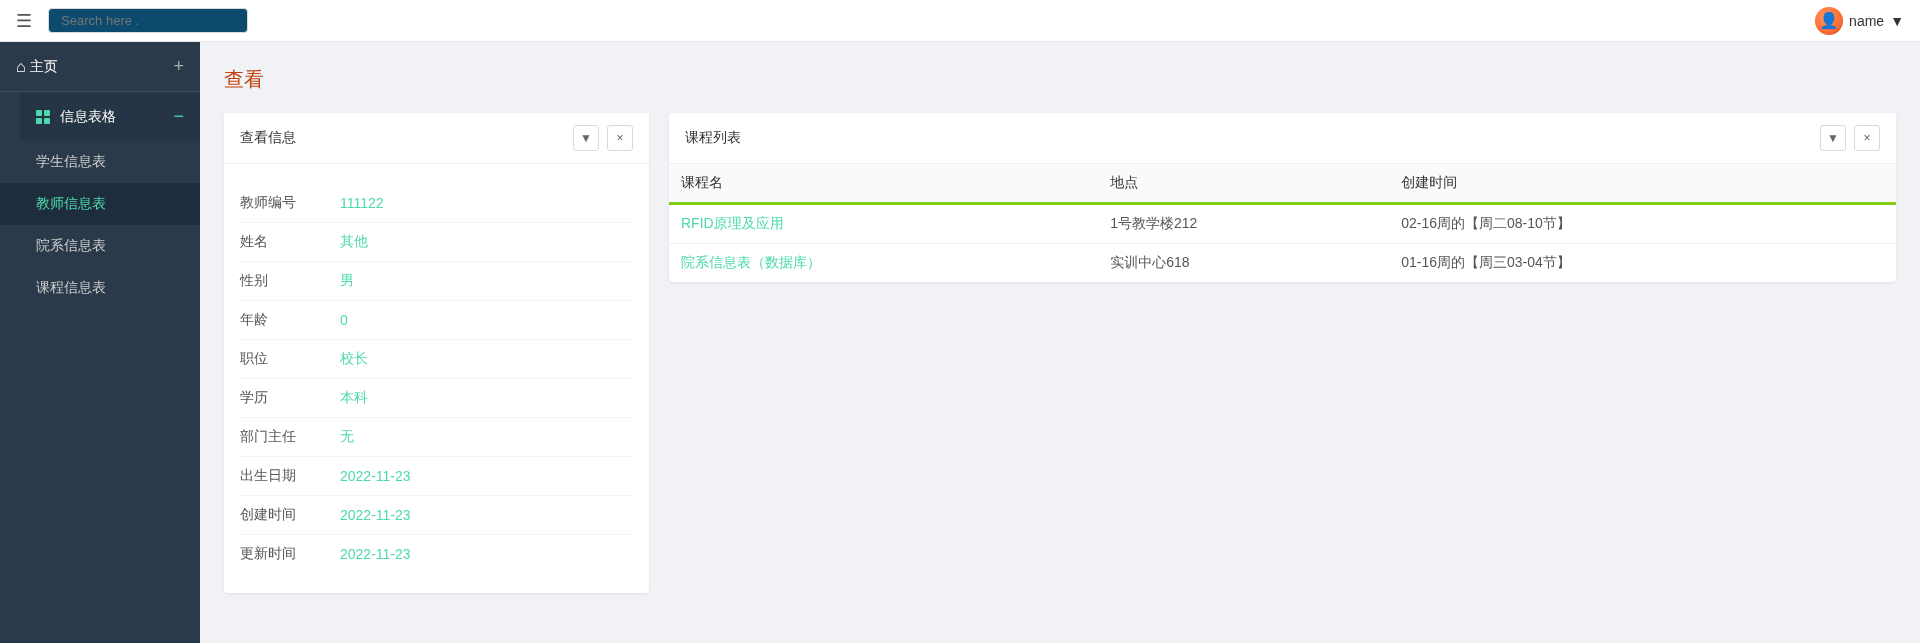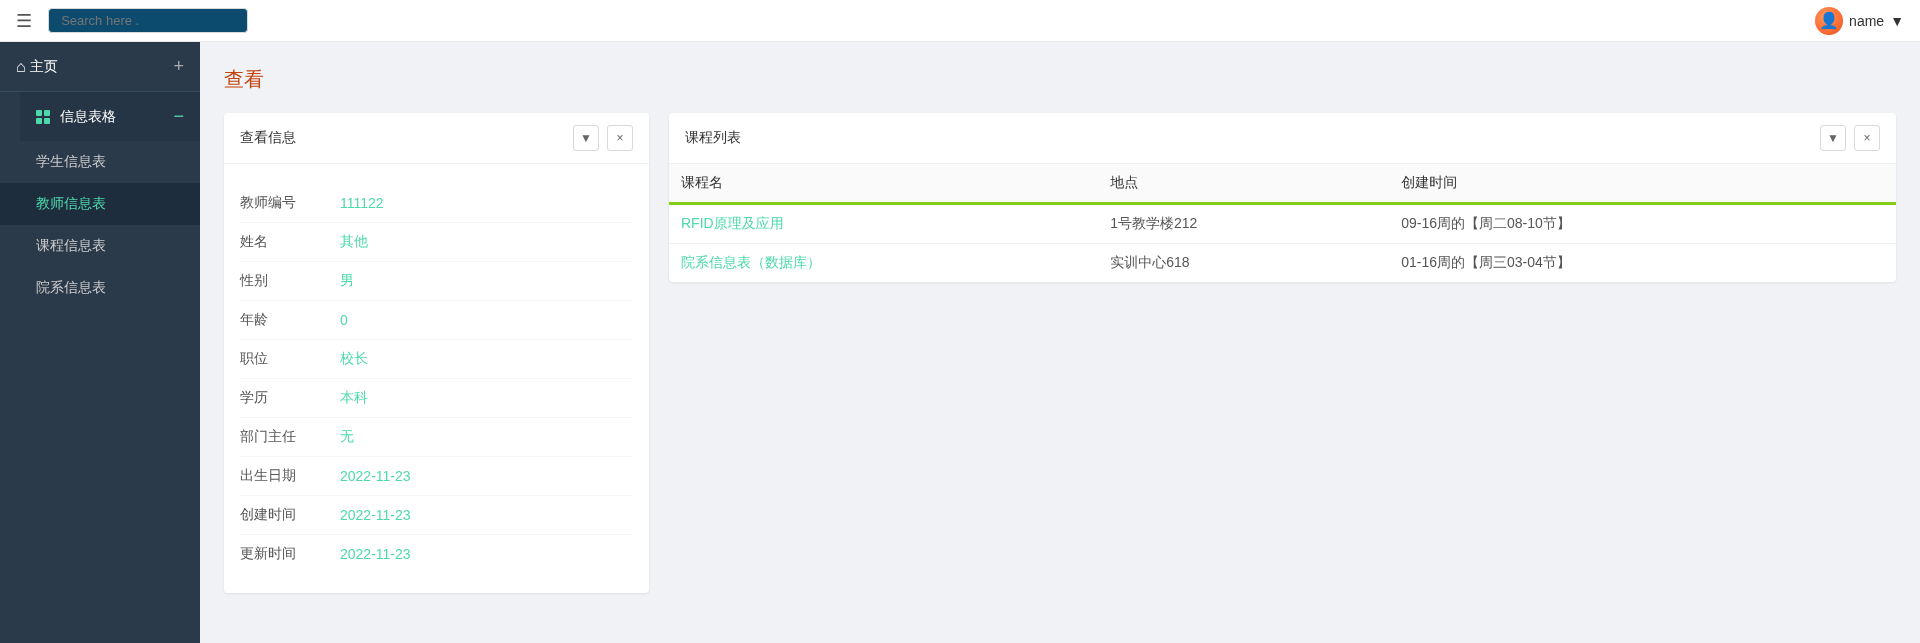--- a/index.html
+++ b/index.html
@@ -274,24 +274,24 @@
       <span style="margin-left:auto; color:#4dd9ac; font-size:18px;">−</span>
     </div>
 
     <div class="sidebar-item">
       <span>学生信息表</span>
     </div>
     <div class="sidebar-item active">
       <span>教师信息表</span>
     </div>
     <div class="sidebar-item">
+      <span>院系信息表</span>
+    </div>
+    <div class="sidebar-item">
       <span>课程信息表</span>
-    </div>
-    <div class="sidebar-item">
-      <span>院系信息表</span>
     </div>
   </nav>
 
   <main class="main-content">
     <h2 class="page-title">查看</h2>
 
     <div class="cards-row">
 
       <div class="card card-left">
         <div class="card-header">
@@ -370,21 +370,21 @@
               <th>课程名</th>
                   <th>地点</th>
                   <th>创建时间</th>
                 </tr>
             </thead>
             <tbody>
 
             <tr>
                   <td class="link-cell">RFID原理及应用</td>
                   <td>1号教学楼212</td>
-                  <td>09-16周的【周二08-10节】</td>
+                  <td>02-16周的【周二08-10节】</td>
                 </tr>
                 <tr>
                   <td class="link-cell">院系信息表（数据库）</td>
                   <td>实训中心618</td>
                   <td>01-16周的【周三03-04节】</td>
                 </tr>
               </tbody>
           </table>
         </div>
       </div>

